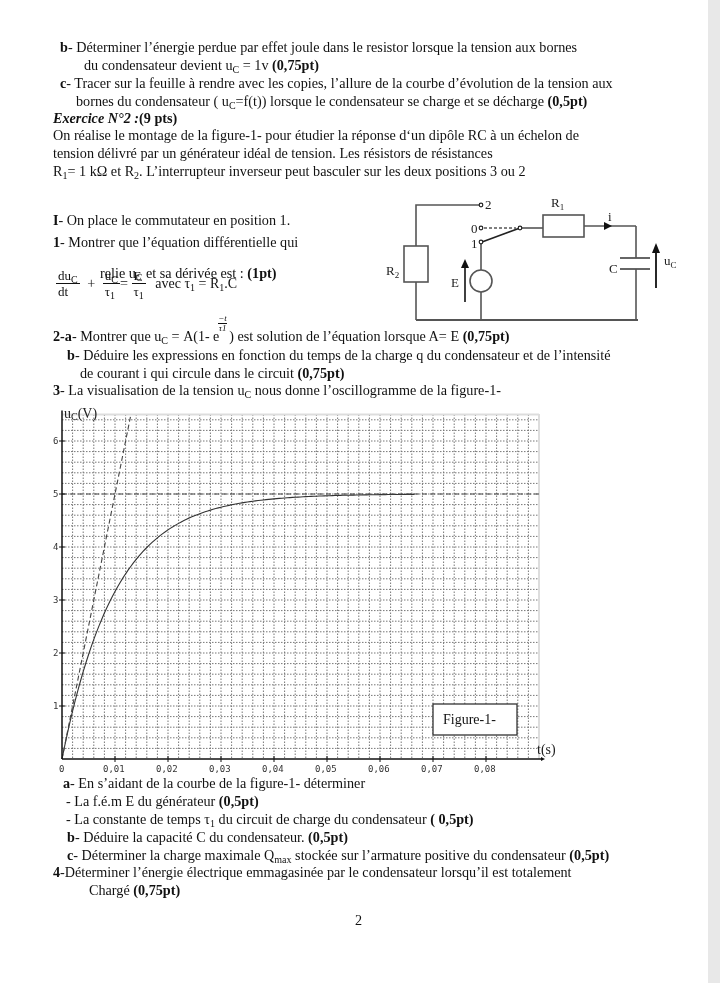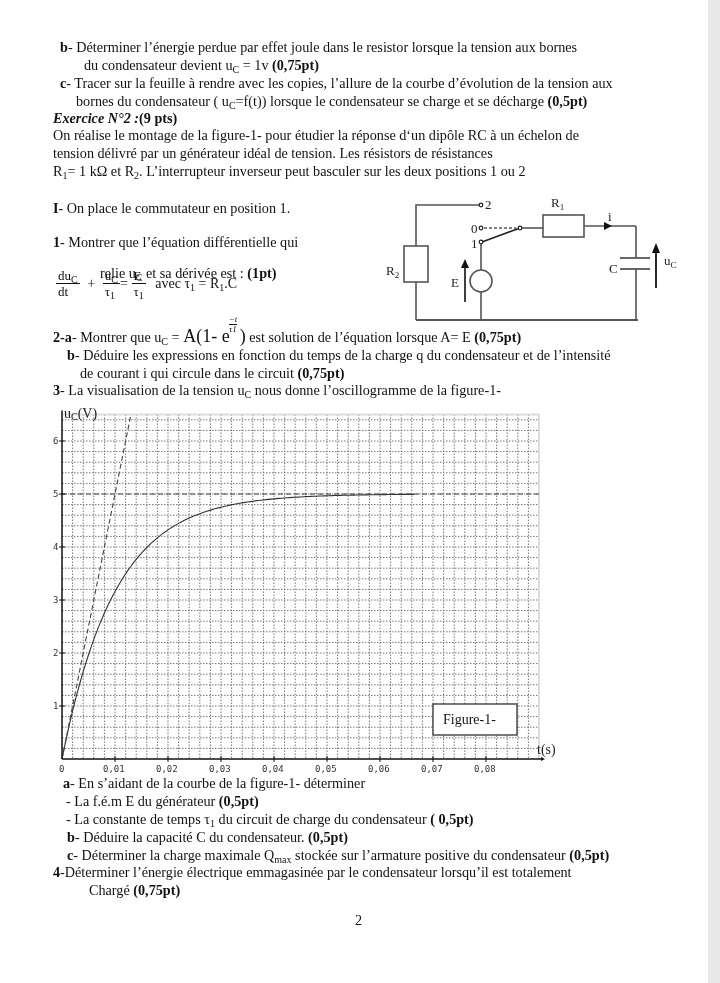--- a/index.html
+++ b/index.html
@@ -4,42 +4,42 @@
 <style>
   html,body{margin:0;padding:0;background:#fff;}
   body{width:720px;height:983px;position:relative;overflow:hidden;
        font-family:"Liberation Serif","DejaVu Serif",serif;color:#111;font-size:14.2px;}
   .ln{position:absolute;white-space:nowrap;line-height:17px;}
   b{font-weight:bold;}
   sub{font-size:10px;vertical-align:-3px;line-height:0;}
   .frac{display:inline-block;text-align:left;vertical-align:middle;font-size:13px;line-height:15px;}
   .frac .num{display:block;border-bottom:1px solid #111;padding:0 2px;}
   .frac .den{display:block;padding:0 2px;}
-  .big{font-size:18px;margin-top:29px;}
+  .big{font-size:14px;margin-top:29px;}
   .ital{font-style:italic;}
   svg text{font-family:"Liberation Serif","DejaVu Serif",serif;}
   .mono{font-family:"DejaVu Sans Mono","Liberation Mono",monospace;}
   #edge{position:absolute;right:0;top:0;width:12px;height:983px;background:#e8e8e8;}
 </style>
 </head>
 <body>
 
 <div id="edge"></div>
 
 <div class="ln" style="left:60px;top:39px;"><b>b</b><span>- Déterminer l’énergie perdue par effet joule dans le resistor  lorsque la tension aux bornes</span></div>
 <div class="ln" style="left:84px;top:57px;"><span>du  condensateur devient u</span><sub>C</sub><span> = 1v </span><b>(0,75pt)</b></div>
 <div class="ln" style="left:60px;top:75px;"><b>c</b><span>- Tracer sur la feuille à rendre avec les copies, l’allure de la courbe d’évolution de la tension aux</span></div>
 <div class="ln" style="left:76px;top:93px;font-family:Liberation Serif, serif;"><span>bornes du condensateur ( u</span><sub>C</sub><span>=f(t)) lorsque le condensateur se charge et se décharge </span><b>(0,5pt)</b></div>
 
 <div class="ln" style="left:53px;top:110px;"><b class="ital">Exercice N°2 :</b><b>(9 pts)</b></div>
 <div class="ln" style="left:53px;top:127px;"> On réalise le montage de la figure-1- pour étudier la réponse d‘un dipôle RC à un échelon de</div>
 <div class="ln" style="left:53px;top:145px;">tension délivré par un générateur  idéal de tension. Les résistors de résistances</div>
-<div class="ln" style="left:53px;top:163px;"><span>R</span><sub>1</sub><span>= 1 kΩ et R</span><sub>2</sub><span>. L’interrupteur inverseur peut basculer sur les deux positions 1 ou 2</span></div>
-
-<div class="ln" style="left:53px;top:200px;"><b>I</b><span>- On place le commutateur  en position 1.</span></div>
+<div class="ln" style="left:53px;top:163px;"><span>R</span><sub>1</sub><span>= 1 kΩ et R</span><sub>2</sub><span>. L’interrupteur inverseur peut basculer sur les deux positions 3 ou 2</span></div>
+
+<div class="ln" style="left:53px;top:212px;"><b>I</b><span>- On place le commutateur  en position 1.</span></div>
 <div class="ln" style="left:53px;top:234px;"><b>1</b><span>- Montrer que l’équation différentielle qui</span></div>
 <div class="ln" style="left:75px;top:265px;margin-left:25px;"><span>relie u</span><sub>C</sub><span> et sa dérivée est : </span><b>(1pt)</b></div>
 
 <div class="ln" style="left:56px;top:268px;line-height:15px;">
   <span class="frac"><span class="num"><span>du</span><sub>C</sub></span><span class="den">dt</span></span>
   <span style="margin:0 4px;vertical-align:middle;">+</span>
   <span class="frac"><span class="num"><span>u</span><sub>C</sub></span><span class="den"><span>τ</span><sub>1</sub></span></span><span style="vertical-align:middle;">=</span>
   <span class="frac"><span class="num">E</span><span class="den"><span>τ</span><sub>1</sub></span></span>
   <span style="vertical-align:middle;margin-left:6px;font-size:14px;margin-top:8px;"><span>avec τ</span><sub>1</sub><span> = R</span><sub>1</sub><span>.C</span></span>
 </div>

